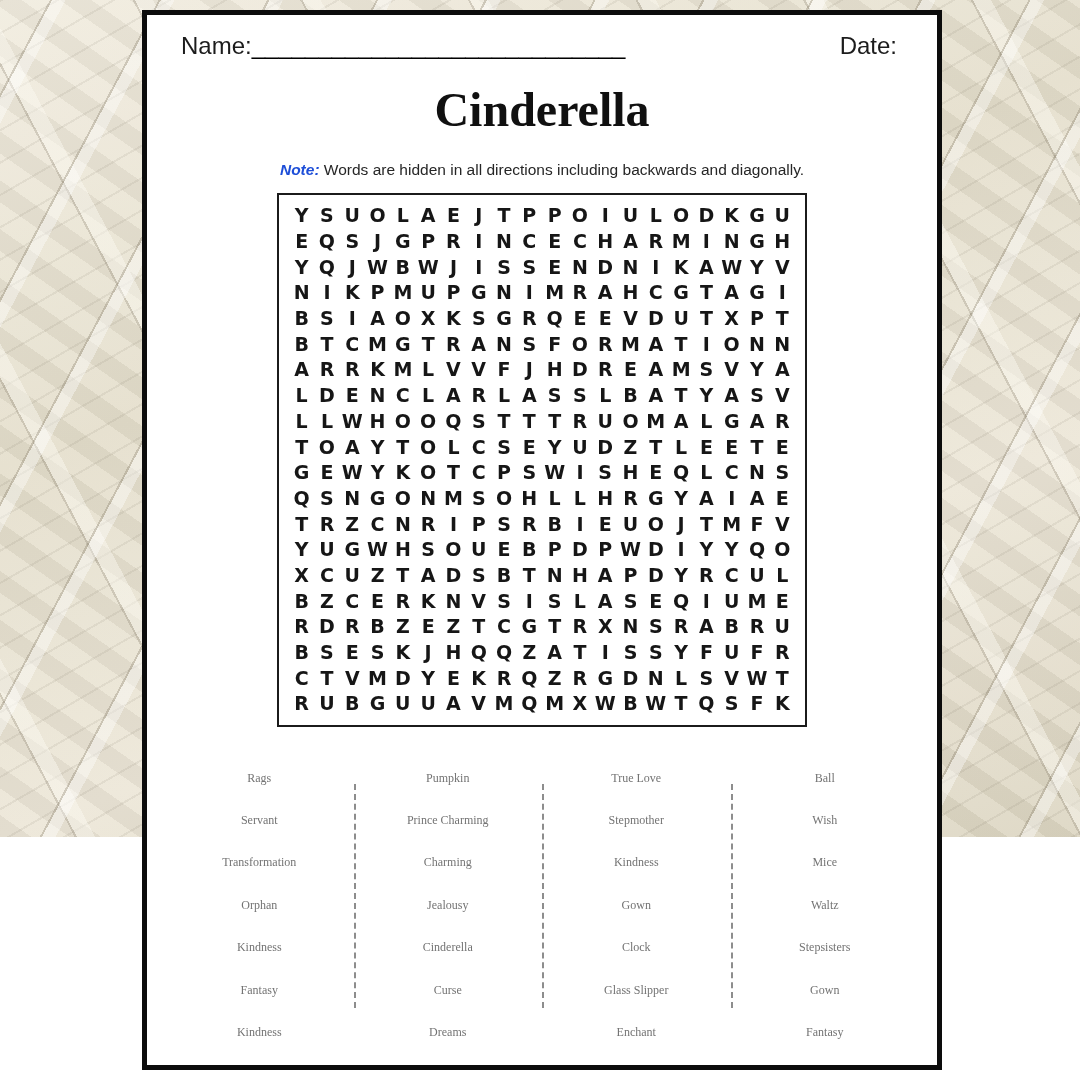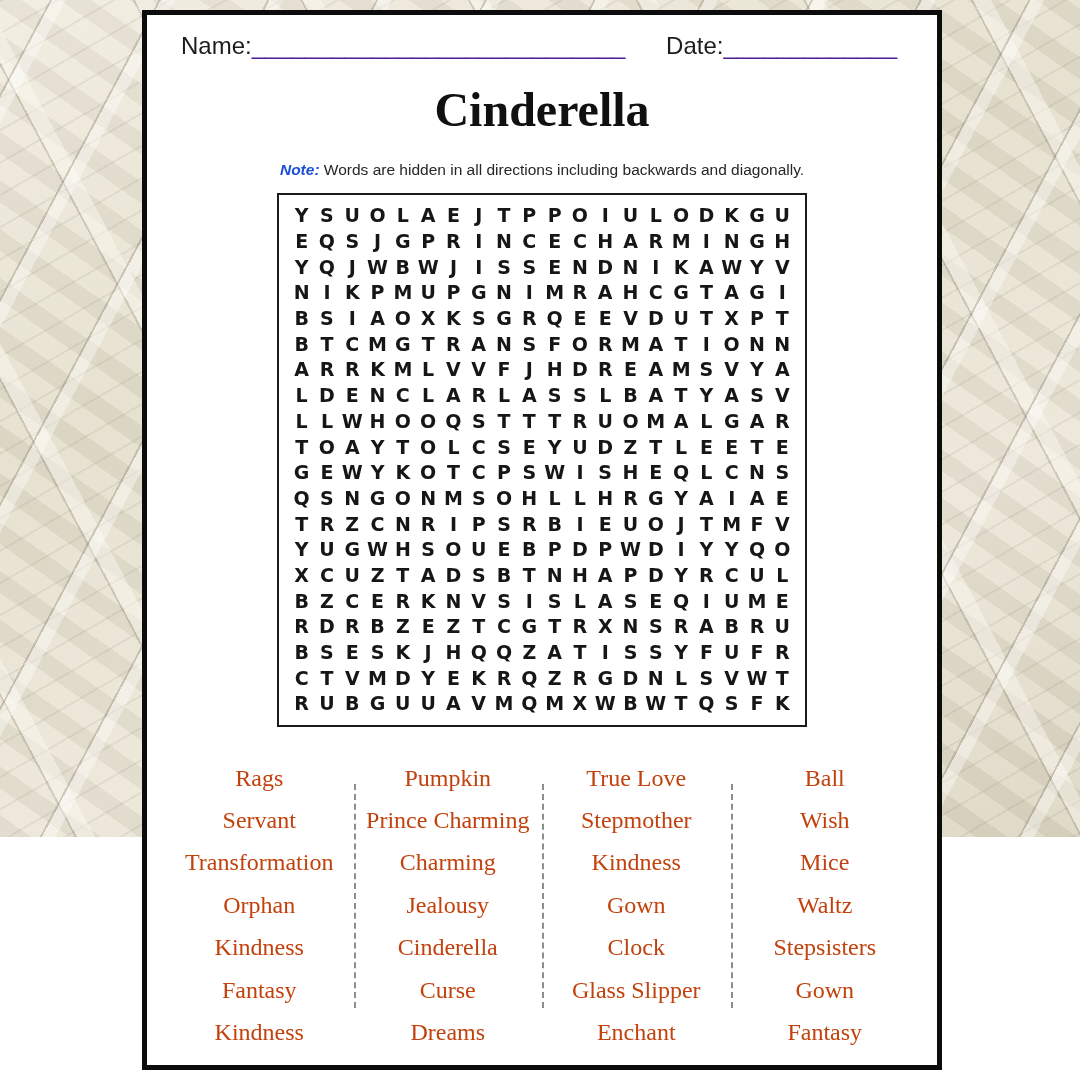--- a/index.html
+++ b/index.html
@@ -36,21 +36,21 @@
   .header-row {
     display: flex;
     justify-content: space-between;
     padding: 17px 40px 0 34px;
     font-family: "Liberation Sans", sans-serif;
     font-size: 24px;
     color: #1c1c1c;
     white-space: nowrap;
   }
   .field { display: flex; align-items: baseline; }
-  .fill-line { letter-spacing: 0; color: #4c1d95; }
+  .fill-line { letter-spacing: 0; color: #000000; }
 
   .title {
     margin-top: 22px;
     text-align: center;
     font-family: "Liberation Serif", serif;
     font-weight: bold;
     font-size: 48px;
     color: #101010;
   }
 
@@ -91,22 +91,22 @@
     display: grid;
     grid-template-columns: repeat(4, 1fr);
   }
   .word-col { display: flex; flex-direction: column; }
   .word-item {
     height: 42.4px;
     display: flex;
     align-items: center;
     justify-content: center;
     font-family: "Liberation Serif", serif;
-    font-size: 24px;
-    color: #c2410c;
+    font-size: 12px;
+    color: #737373;
   }
   .sep {
     position: absolute;
     top: 27px; bottom: 46px;
     width: 0;
     border-left: 2px dashed #8d8d8d;
   }
   .sep-1 { left: 25%; }
   .sep-2 { left: 50%; }
   .sep-3 { left: 75%; }
@@ -117,21 +117,20 @@
 <div class="scene">
   <div class="page">
 
     <div class="header-row">
       <div class="field">
         <span>Name:</span>
           <span class="fill-line">____________________________</span>
       </div>
       <div class="field">
         <span>Date:</span>
-          <span class="fill-line">_____________</span>
       </div>
     </div>
 
     <h1 class="title">Cinderella</h1>
 
     <p class="note"><b>Note:</b><span> Words are hidden in all directions including backwards and diagonally.</span></p>
 
     <div class="grid-box" id="grid">
         <div class="grid-row">
           <span class="grid-cell">Y</span>

